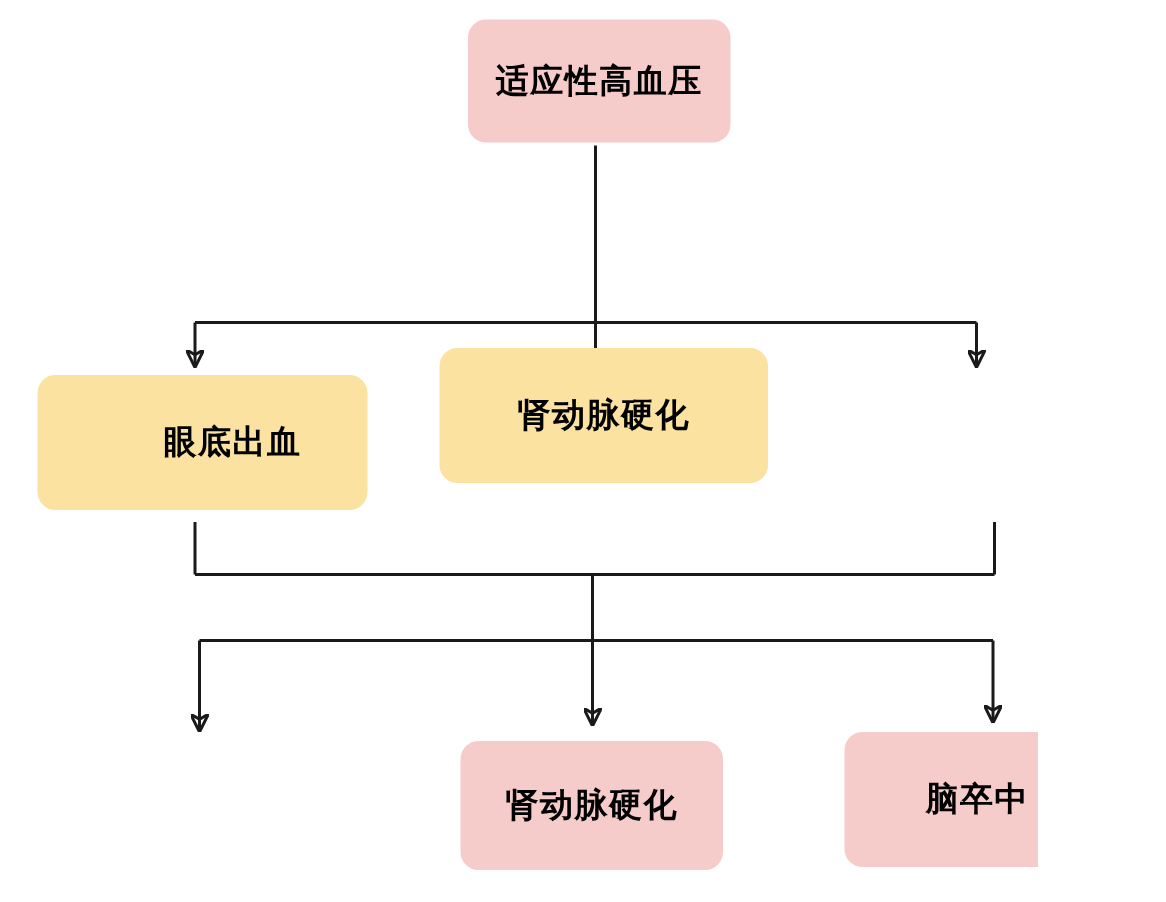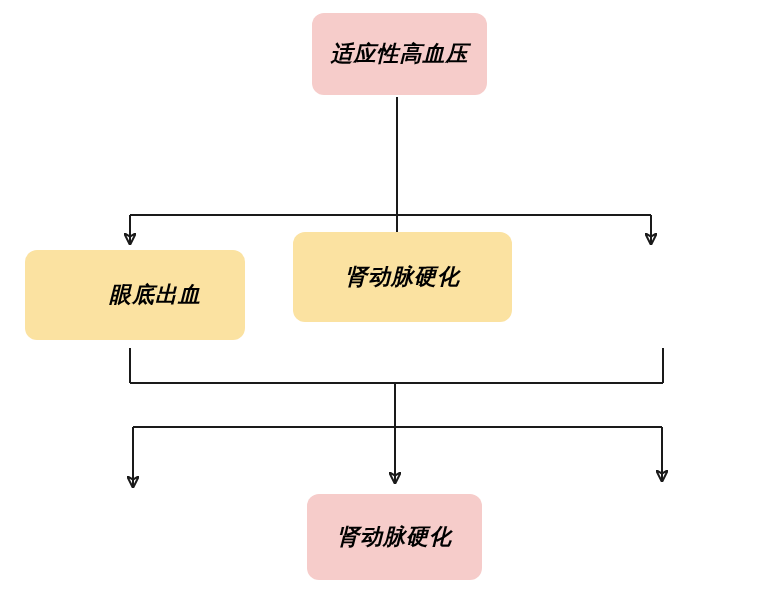--- a/index.html
+++ b/index.html
@@ -7,21 +7,20 @@
     padding: 0;
     background: #ffffff;
     font-family: "Liberation Sans", "DejaVu Sans", sans-serif;
   }
   .canvas {
     position: relative;
     width: 692px;
     height: 601px;
     background: #ffffff;
     overflow: hidden;
-    font-style: italic;
   }
   .connectors {
     position: absolute;
     left: 0; top: 0;
     width: 777px;
     height: 601px;
   }
   .connectors path {
     fill: none;
     stroke: #1a1a1a;
@@ -92,14 +91,17 @@
   <div class="node yellow" id="node-mid-center">
     <span class="label">肾动脉硬化</span>
   </div>
 
 
 
   <div class="node pink" id="node-bot-center">
     <span class="label">肾动脉硬化</span>
   </div>
 
+  <div class="node pink" id="node-bot-right">
+    <span class="label">脑卒中</span>
+  </div>
 
 </div>
 
 </body></html>

